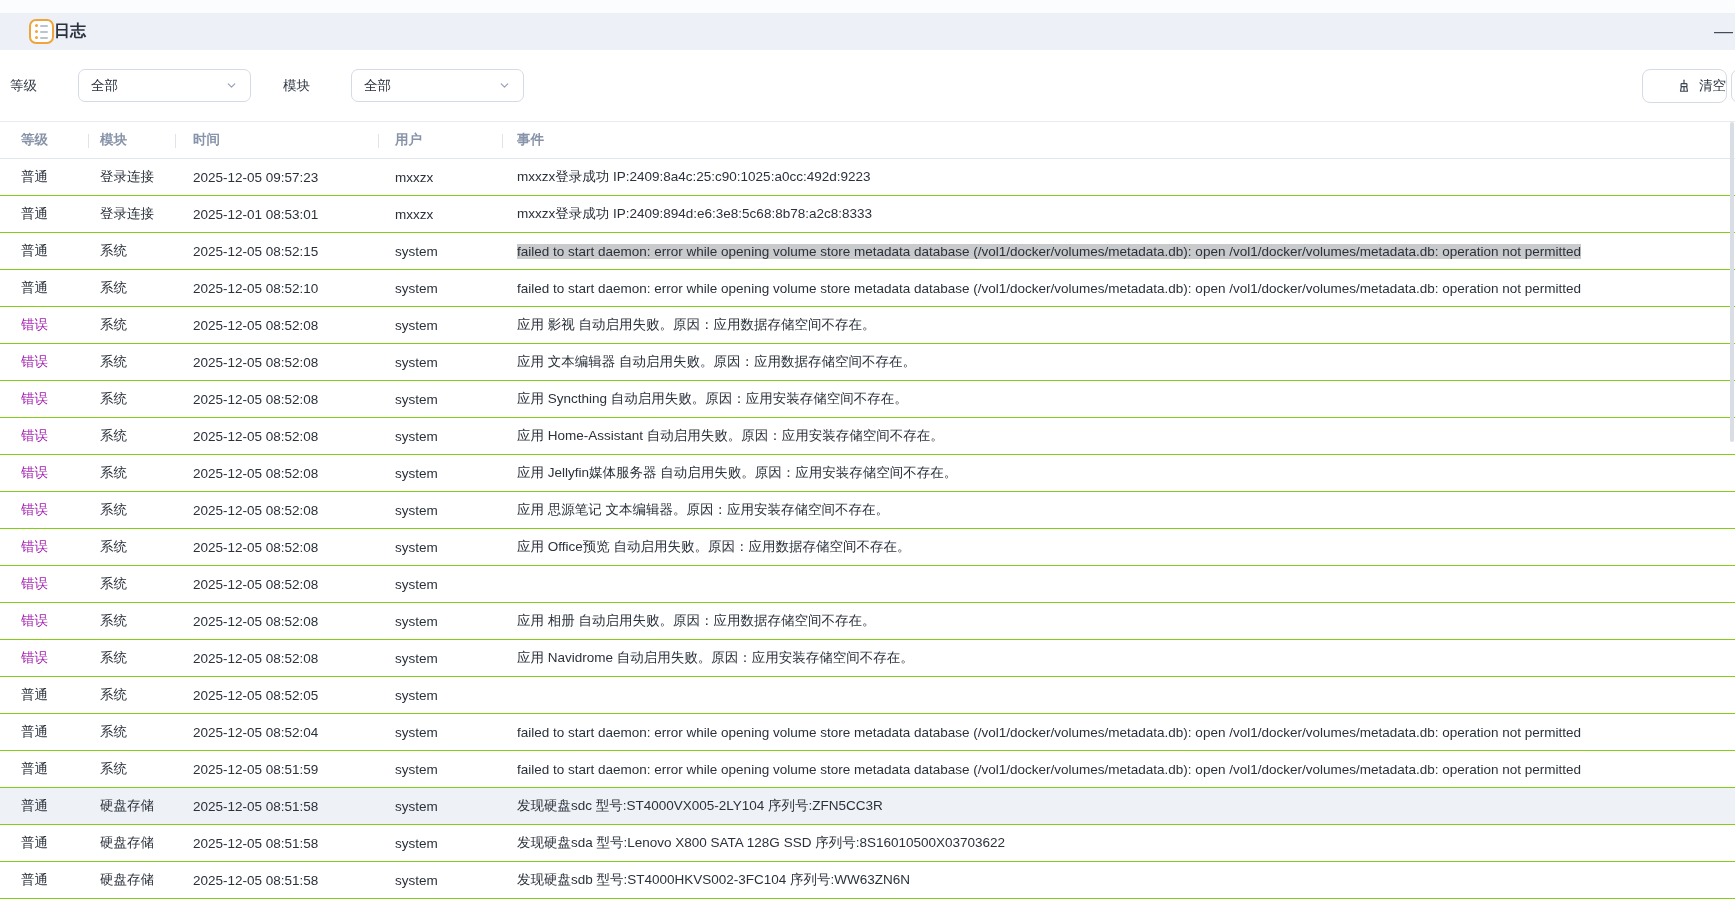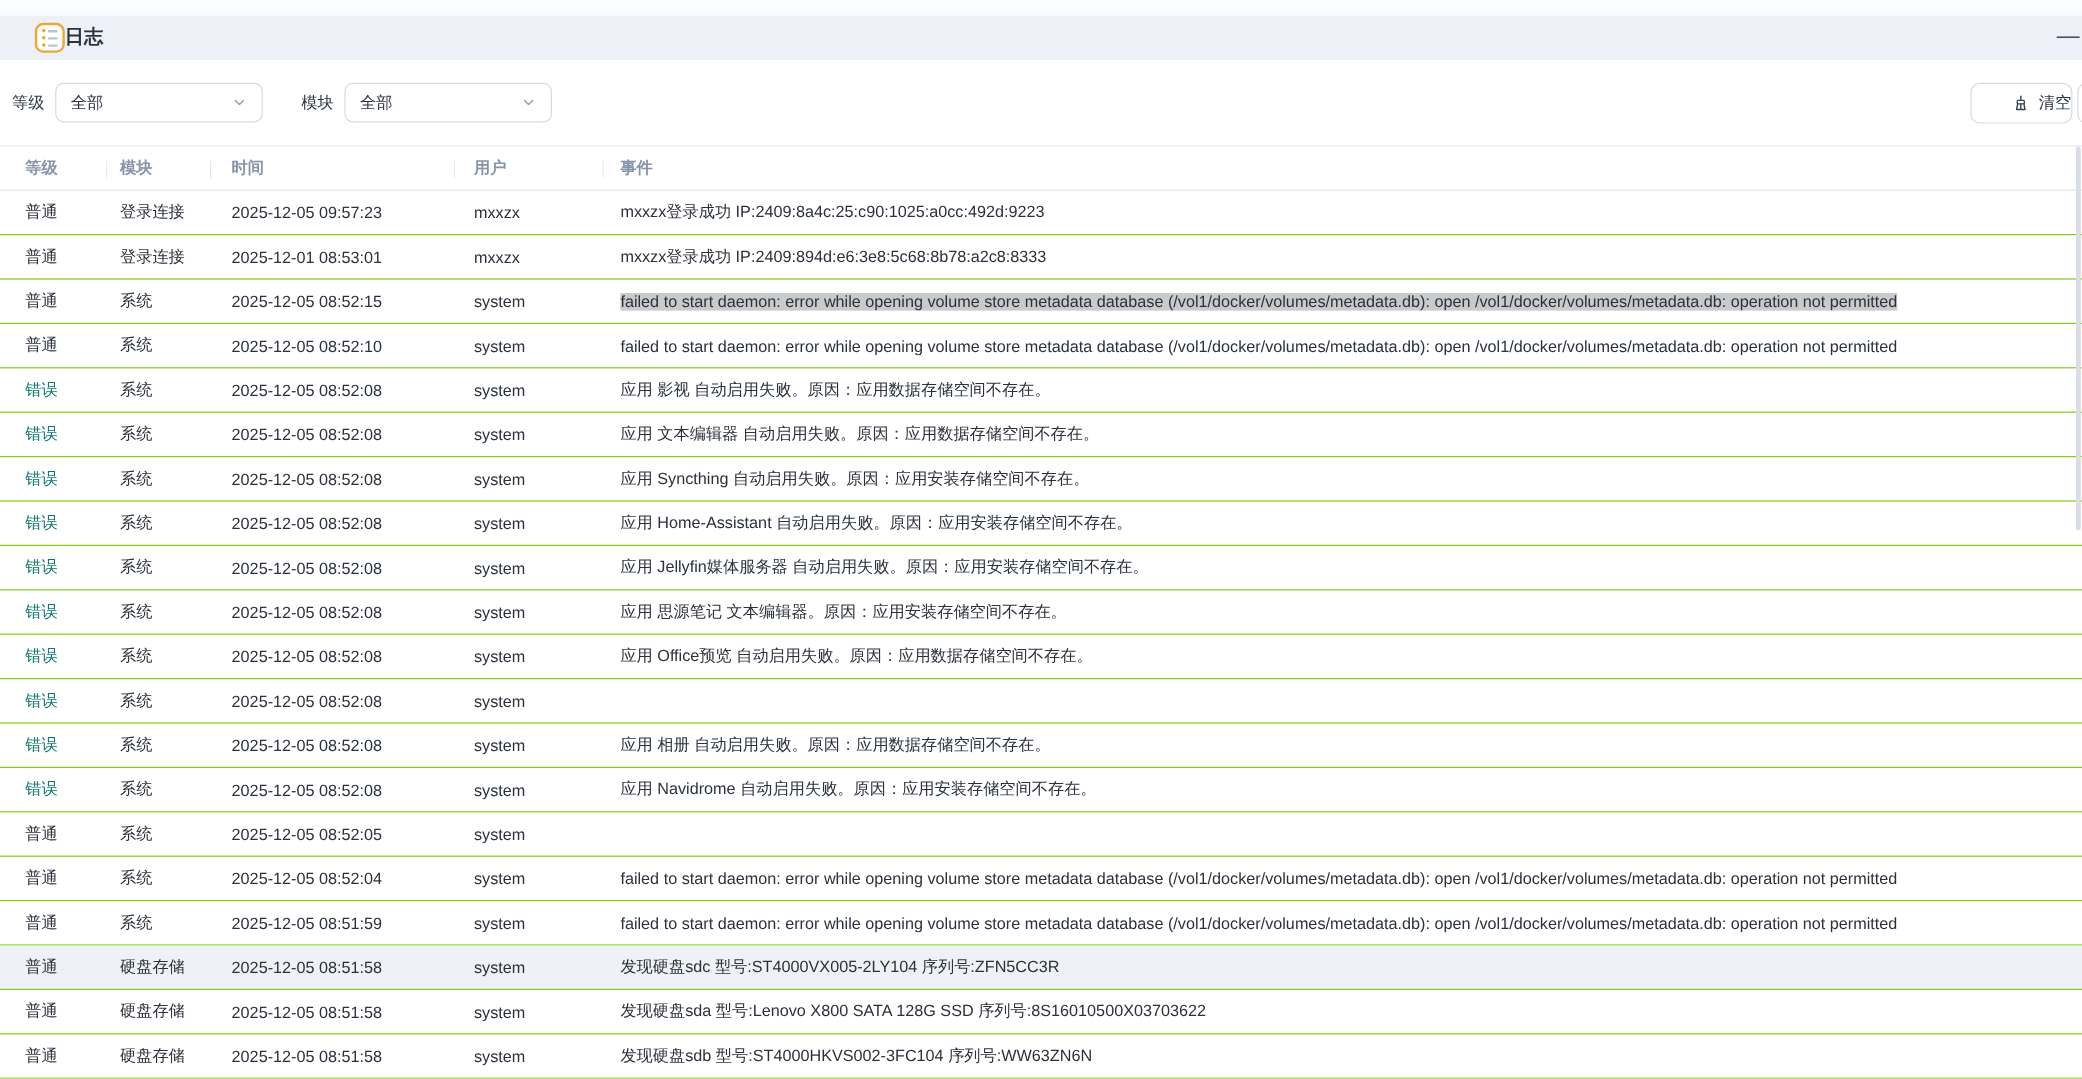--- a/index.html
+++ b/index.html
@@ -17,21 +17,21 @@
   .app-icon .dot { width:3px; height:3px; border-radius:50%; background:#f0a43c; flex:none; }
   .app-icon .ln { height:2px; flex:1; background:#b9c3d2; border-radius:1px; }
   .win-title { font-size:16px; font-weight:bold; color:#2a323e; }
   .win-min { position:absolute; right:2px; top:50%; transform:translateY(-58%);
     font-size:19px; color:#454c57; line-height:1; cursor:pointer; }
 
   .toolbar { height:71px; display:flex; align-items:center; padding-left:10px; position:relative; }
   .filter-label { font-size:13.5px; color:#303844; margin-right:9px; }
   .select { width:173px; height:33px; border:1px solid #d5dbe4; border-radius:7px;
     background:#fff; display:flex; align-items:center; padding:0 12px;
-    font-size:13.5px; color:#2a323e; cursor:pointer; }
+    font-size:13.5px; color:#2a323e; cursor:pointer;margin-left:32px; }
   .select + .filter-label { margin-left:32px; }
   .select .chev { margin-left:auto; display:flex; }
   .clear-btn { position:absolute; right:8px; top:50%; transform:translateY(-50%);
     height:34px; width:85px; border:1px solid #d5dbe4; border-radius:8px; background:#fff;
     display:flex; align-items:center; justify-content:flex-end; gap:8px;
     font-size:13.5px; color:#2a323e; cursor:pointer; }
   .sliver-btn { position:absolute; left:1731px; top:50%; transform:translateY(-50%);
     height:34px; width:24px; border:1px solid #d5dbe4; border-radius:8px; background:#fff; }
 
   .table { position:relative; }
@@ -44,21 +44,21 @@
   .c-time   { width:203px; padding-left:18px; }
   .c-user   { width:124px; padding-left:17px; }
   .c-event  { flex:1; padding-left:15px; padding-right:10px; }
   .thead .cell { position:relative; height:100%; display:flex; align-items:center; }
   .thead .cell.hsep::before { content:""; position:absolute; left:0; top:12px;
     width:1px; height:14px; background:#dfe4ea; }
 
   .tr { display:flex; align-items:center; height:37px; border-bottom:1px solid #84cc16;
     font-size:13.5px; color:#2b313b; }
   .tr.row-hl { background:#eef1f6; }
-  .level-error { color:#0f766e; }
+  .level-error { color:#a21caf; }
   .sel-text { background:#c9cacc; }
 
   .scroll-thumb { position:absolute; right:1px; top:1px; width:4px; height:320px;
     background:#d9dee5; border-radius:2px; }
 </style>
 </head>
 <body>
 
 <div class="topstrip"></div>
 

